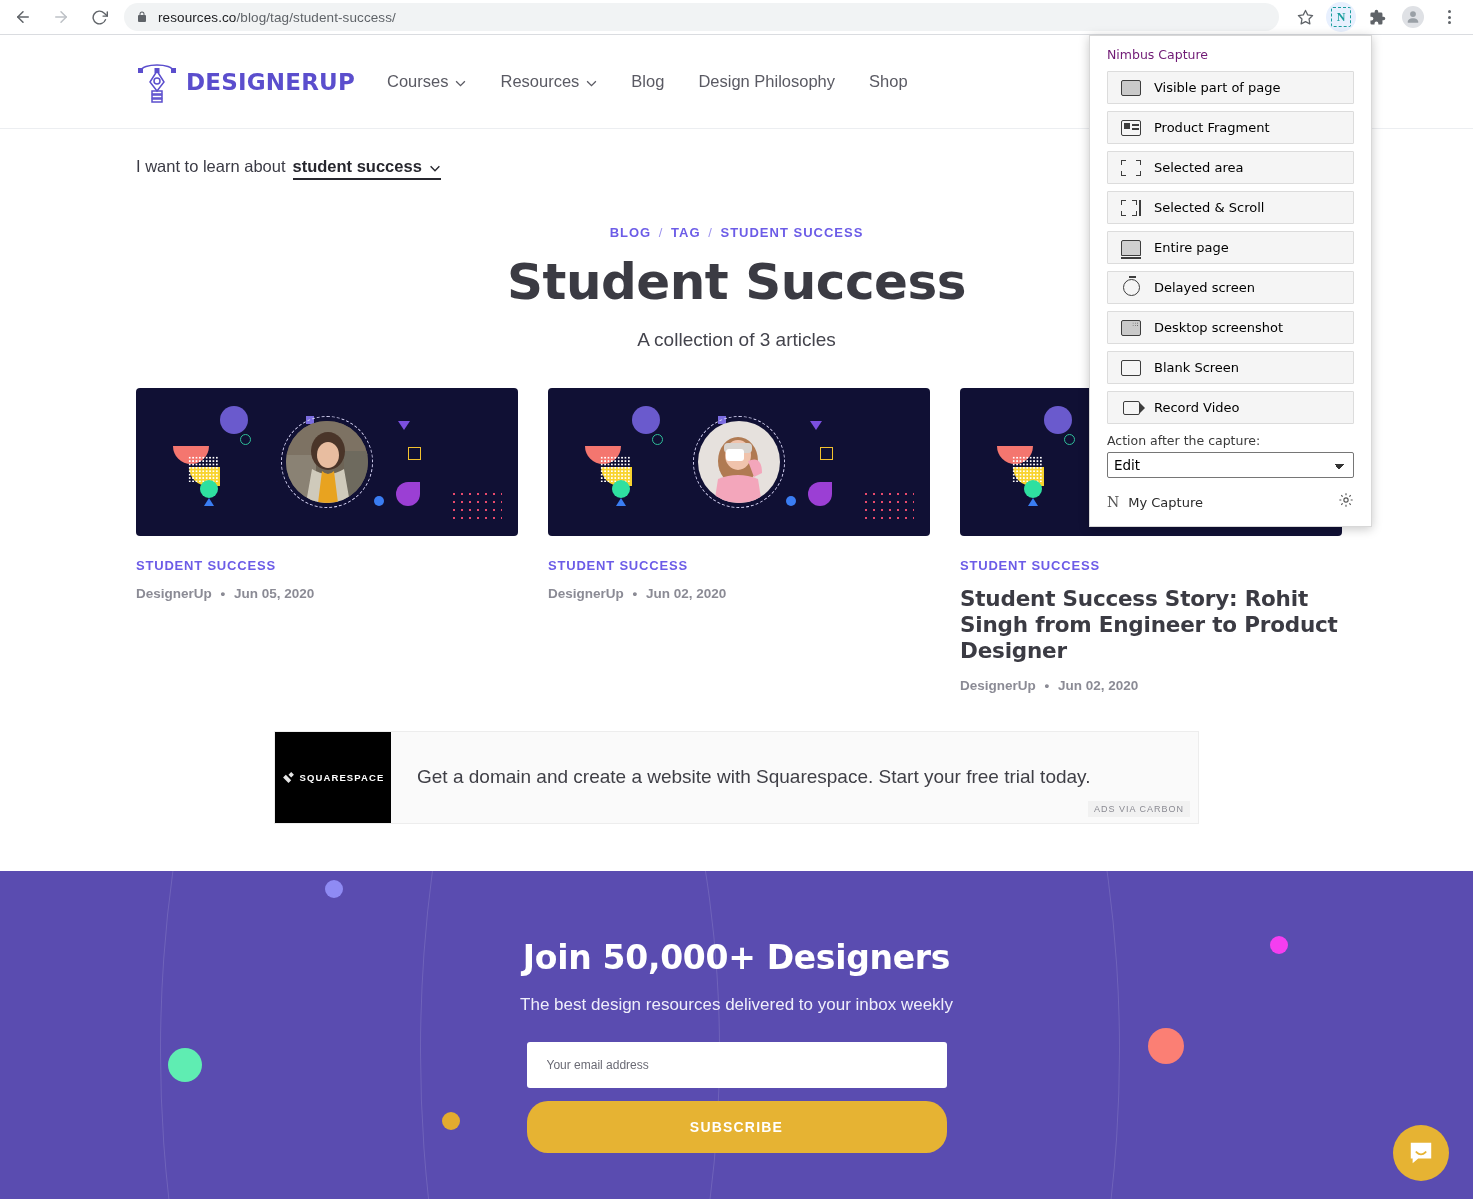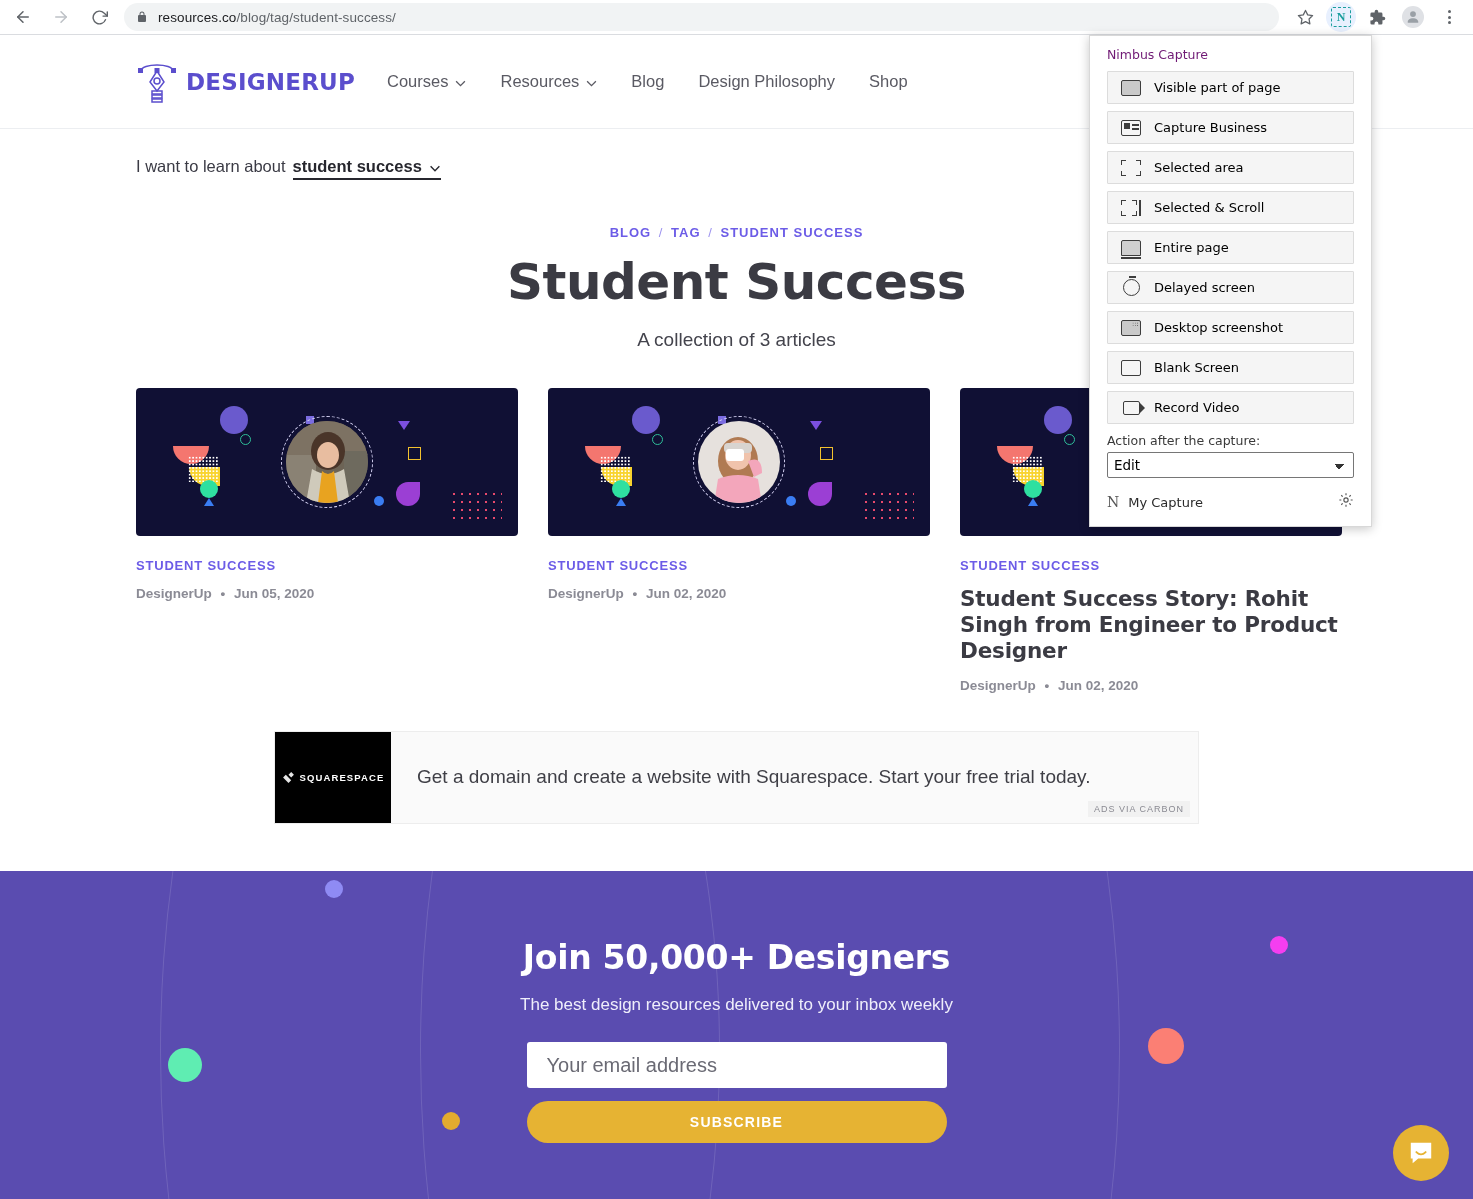--- a/index.html
+++ b/index.html
@@ -170,26 +170,26 @@
   .nl-dot { position: absolute; border-radius: 50%; }
   .nl-inner { position: relative; z-index: 3; text-align: center; padding-top: 67px; }
   .nl-title {
     font-size: 33px; font-weight: 800; color: #fff; letter-spacing: -0.3px;
     font-family: "DejaVu Sans", sans-serif;
   }
   .nl-sub { font-size: 17px; color: #efeefb; margin-top: 18px; }
   .nl-input {
     display: block; width: 420px; height: 46px; margin: 27px auto 0;
     border: none; border-radius: 3px; padding: 0 20px;
-    font-size: 20px; color: #3b3b43; font-family: "Liberation Sans", sans-serif;
+    font-size: 12px; color: #3b3b43; font-family: "Liberation Sans", sans-serif;
     background: #fff; outline: none;
   }
   .nl-input::placeholder { color: #6a6a74; }
   .nl-btn {
-    display: block; width: 420px; height: 42px; margin: 13px auto 0;
+    display: block; width: 420px; height: 52px; margin: 13px auto 0;
     border: none; border-radius: 21px; background: #e6b333; cursor: pointer;
     color: #fff; font-size: 14px; font-weight: 700; letter-spacing: 1.2px;
     font-family: "Liberation Sans", sans-serif;
   }
 
   .intercom {
     position: absolute; right: 24px; bottom: 18px; width: 56px; height: 56px;
     border-radius: 50%; background: #e6b333; z-index: 20;
     display: flex; align-items: center; justify-content: center;
   }
@@ -537,21 +537,21 @@
       <span class="nb-ico">
           <span class="ico-box ico-fill"></span>
         </span>
       <span class="nb-label">Visible part of page</span>
     </div>
 
     <div class="nb-item">
       <span class="nb-ico">
           <span class="ico-box ico-frag"></span>
         </span>
-      <span class="nb-label">Capture Business</span>
+      <span class="nb-label">Product Fragment</span>
     </div>
 
     <div class="nb-item">
       <span class="nb-ico">
         <span class="ico-corners">
           <i style="left:0;top:0;border-right:none;border-bottom:none;"></i>
           <i style="right:0;top:0;border-left:none;border-bottom:none;"></i>
           <i style="left:0;bottom:0;border-right:none;border-top:none;"></i>
           <i style="right:0;bottom:0;border-left:none;border-top:none;"></i>
         </span>

